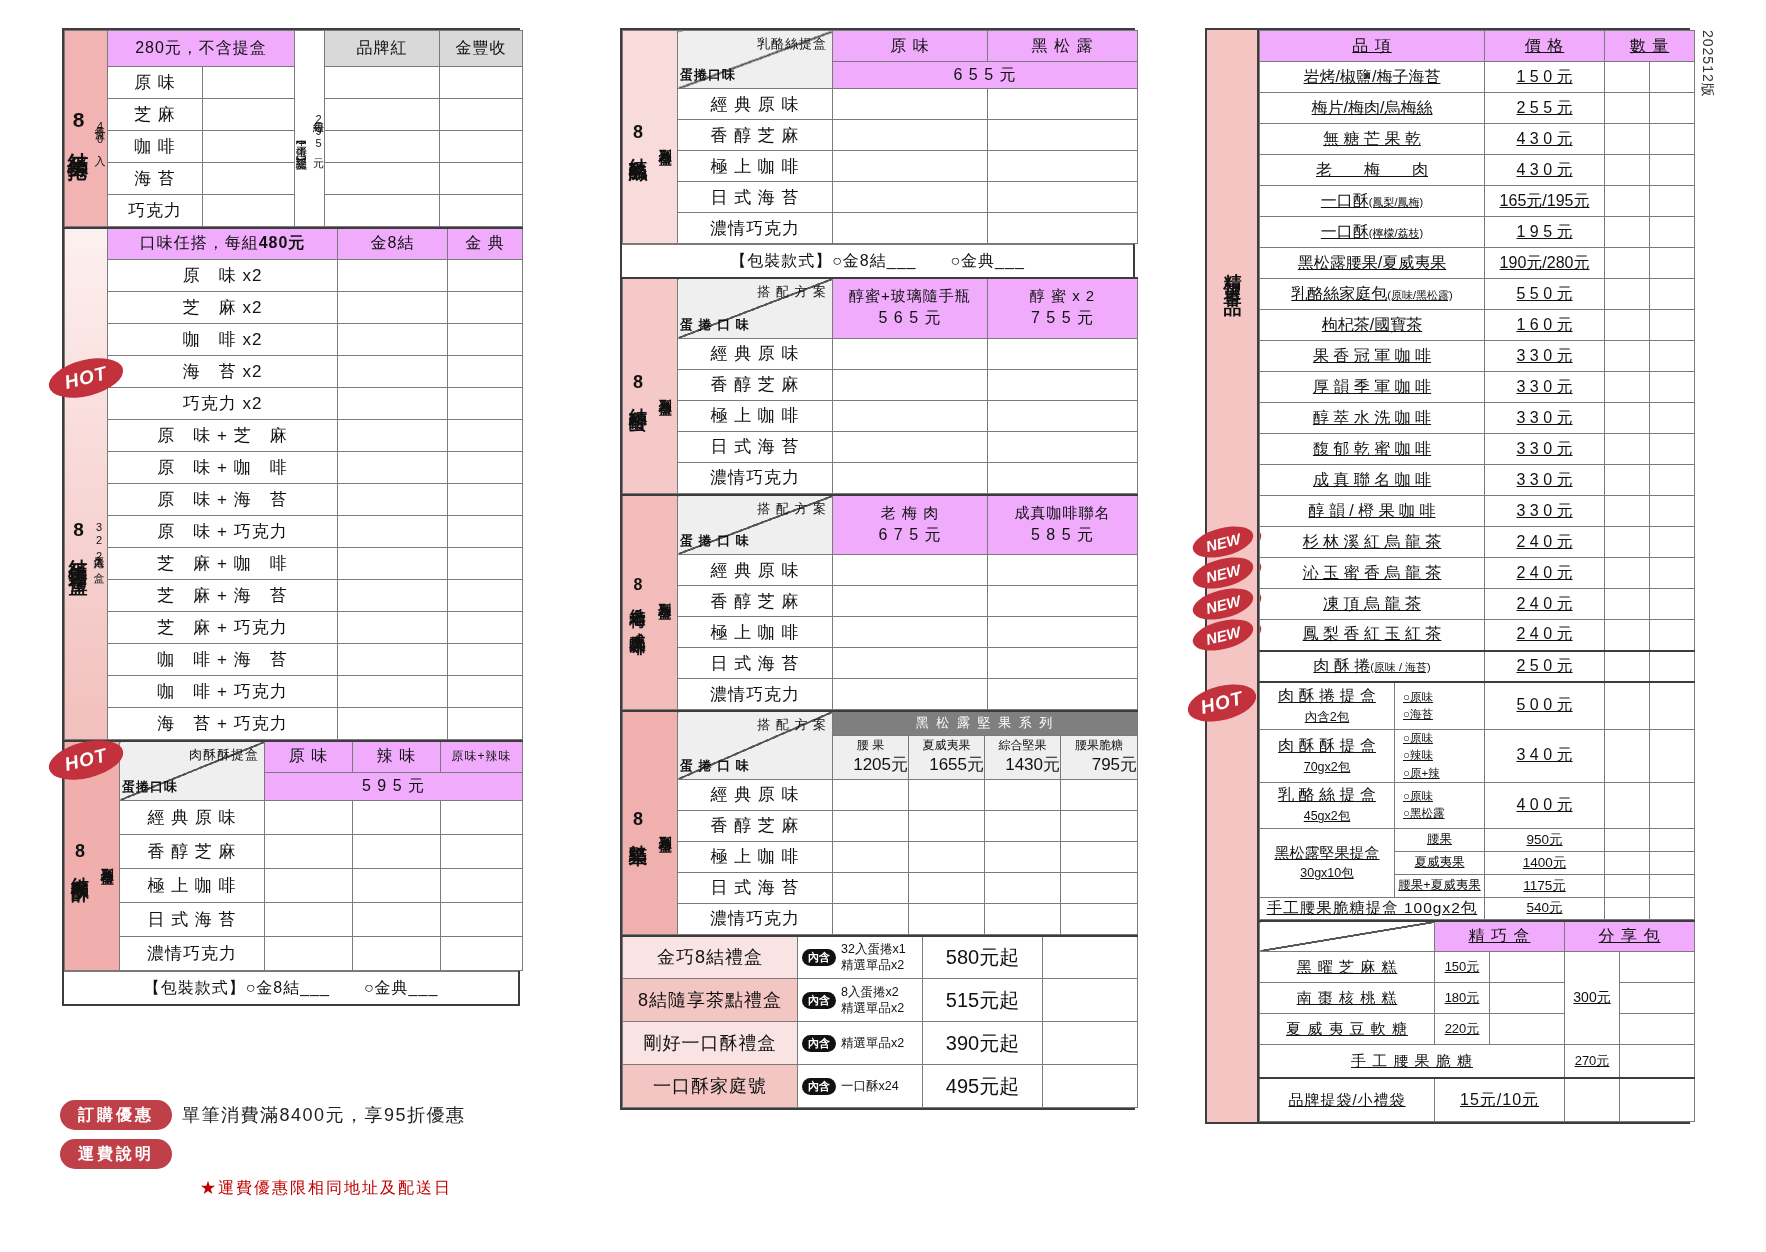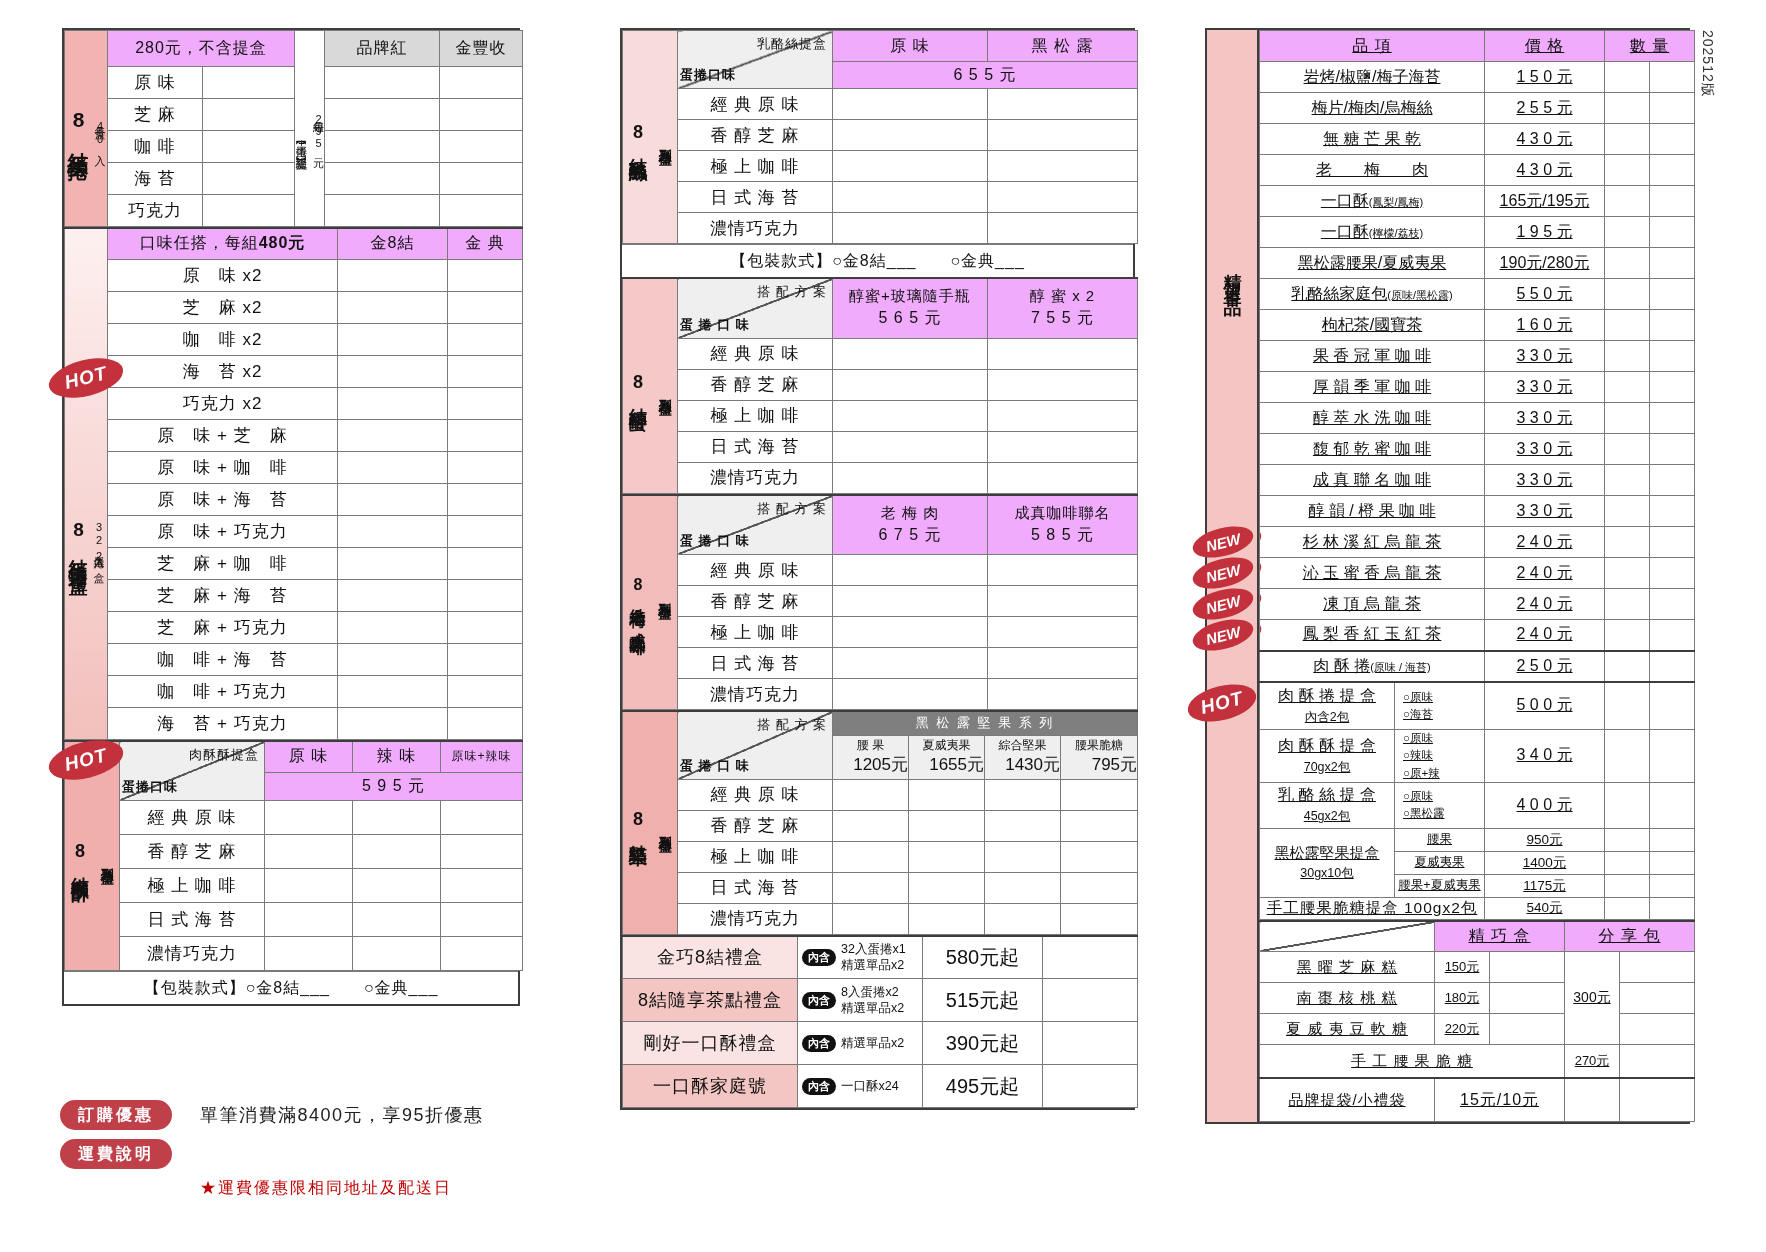--- a/index.html
+++ b/index.html
@@ -75,21 +75,21 @@
   
   .glabel{font-size:18px;letter-spacing:1px;}
   tbody.gifts tr:nth-of-type(odd) .glabel{background:#f9e4e3;}
   tbody.gifts tr:nth-of-type(even) .glabel{background:#f3c6c4;}
   .contains{display:flex;align-items:center;justify-content:flex-start;gap:5px;padding:0 4px;}
   .cpill{background:#111;color:#fff;border-radius:9px;font-size:11px;font-weight:bold;padding:1px 6px;flex:none;}
   .clines{font-size:12.5px;text-align:left;line-height:1.3;}
   .gprice{font-size:20px;}
   
   .promos{position:absolute;left:60px;top:1100px;width:490px;}
-  .prow{display:flex;align-items:center;gap:28px;margin-bottom:9px;}
+  .prow{display:flex;align-items:center;gap:10px;margin-bottom:9px;}
   .pill{background:#bf4049;color:#fff;font-size:16px;font-weight:bold;letter-spacing:3px;
         border-radius:16px;width:112px;height:30px;display:flex;align-items:center;justify-content:center;flex:none;}
   .ptxt{font-size:18px;letter-spacing:1.5px;line-height:30px;color:#222;}
   .pnote{color:#c00000;font-size:16px;letter-spacing:2px;margin-left:140px;margin-top:2px;}
   .version{position:absolute;left:1716px;top:30px;transform:rotate(90deg);transform-origin:0 0;
            font-size:14px;letter-spacing:1px;color:#333;white-space:nowrap;}
 </style>
 </head>
 <body>
 

